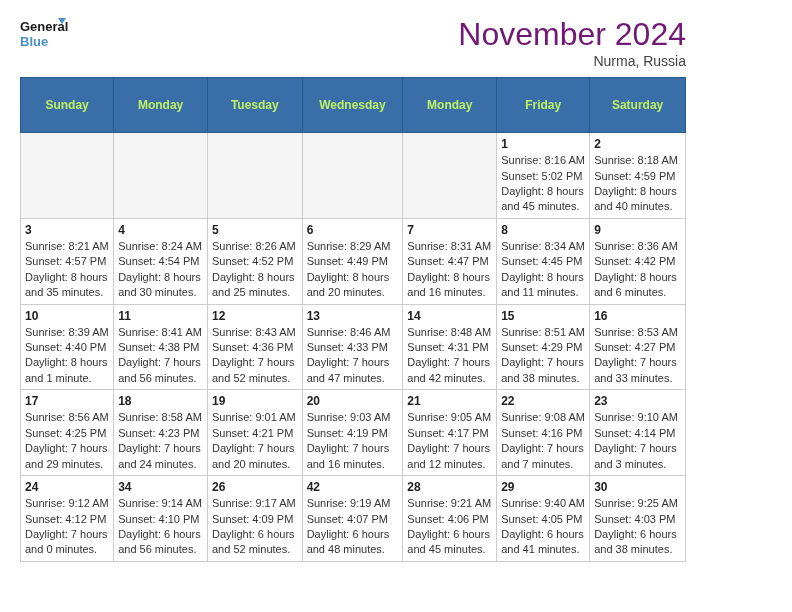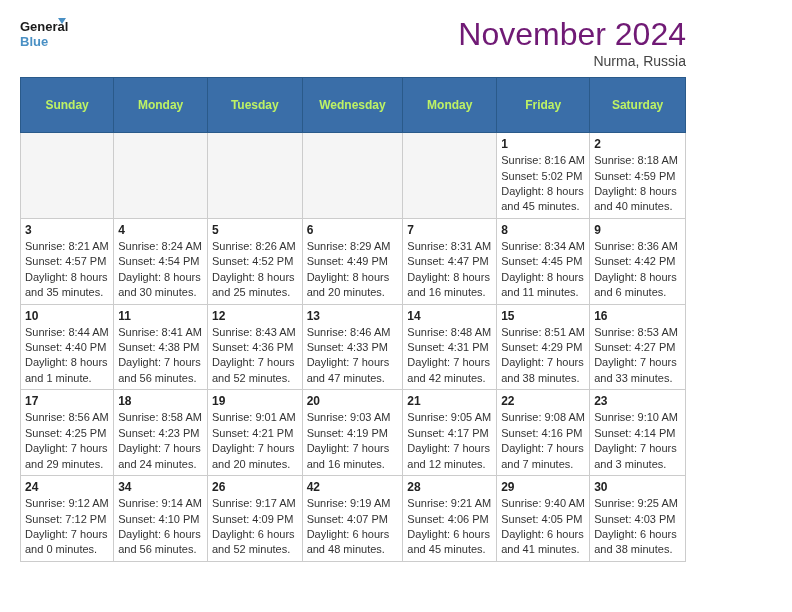--- a/index.html
+++ b/index.html
@@ -171,21 +171,21 @@
           <td>
             <span class="day-number">9</span>
             <div class="day-info">Sunrise: 8:36 AM
 Sunset: 4:42 PM
 Daylight: 8 hours and 6 minutes.</div>
           </td>
         </tr>
         <tr>
           <td>
             <span class="day-number">10</span>
-            <div class="day-info">Sunrise: 8:44 AM
+            <div class="day-info">Sunrise: 8:39 AM
 Sunset: 4:40 PM
 Daylight: 8 hours and 1 minute.</div>
           </td>
           <td>
             <span class="day-number">11</span>
             <div class="day-info">Sunrise: 8:41 AM
 Sunset: 4:38 PM
 Daylight: 7 hours and 56 minutes.</div>
           </td>
           <td>
@@ -260,21 +260,21 @@
             <span class="day-number">23</span>
             <div class="day-info">Sunrise: 9:10 AM
 Sunset: 4:14 PM
 Daylight: 7 hours and 3 minutes.</div>
           </td>
         </tr>
         <tr>
           <td>
             <span class="day-number">24</span>
             <div class="day-info">Sunrise: 9:12 AM
-Sunset: 7:12 PM
+Sunset: 4:12 PM
 Daylight: 7 hours and 0 minutes.</div>
           </td>
           <td>
             <span class="day-number">34</span>
             <div class="day-info">Sunrise: 9:14 AM
 Sunset: 4:10 PM
 Daylight: 6 hours and 56 minutes.</div>
           </td>
           <td>
             <span class="day-number">26</span>

